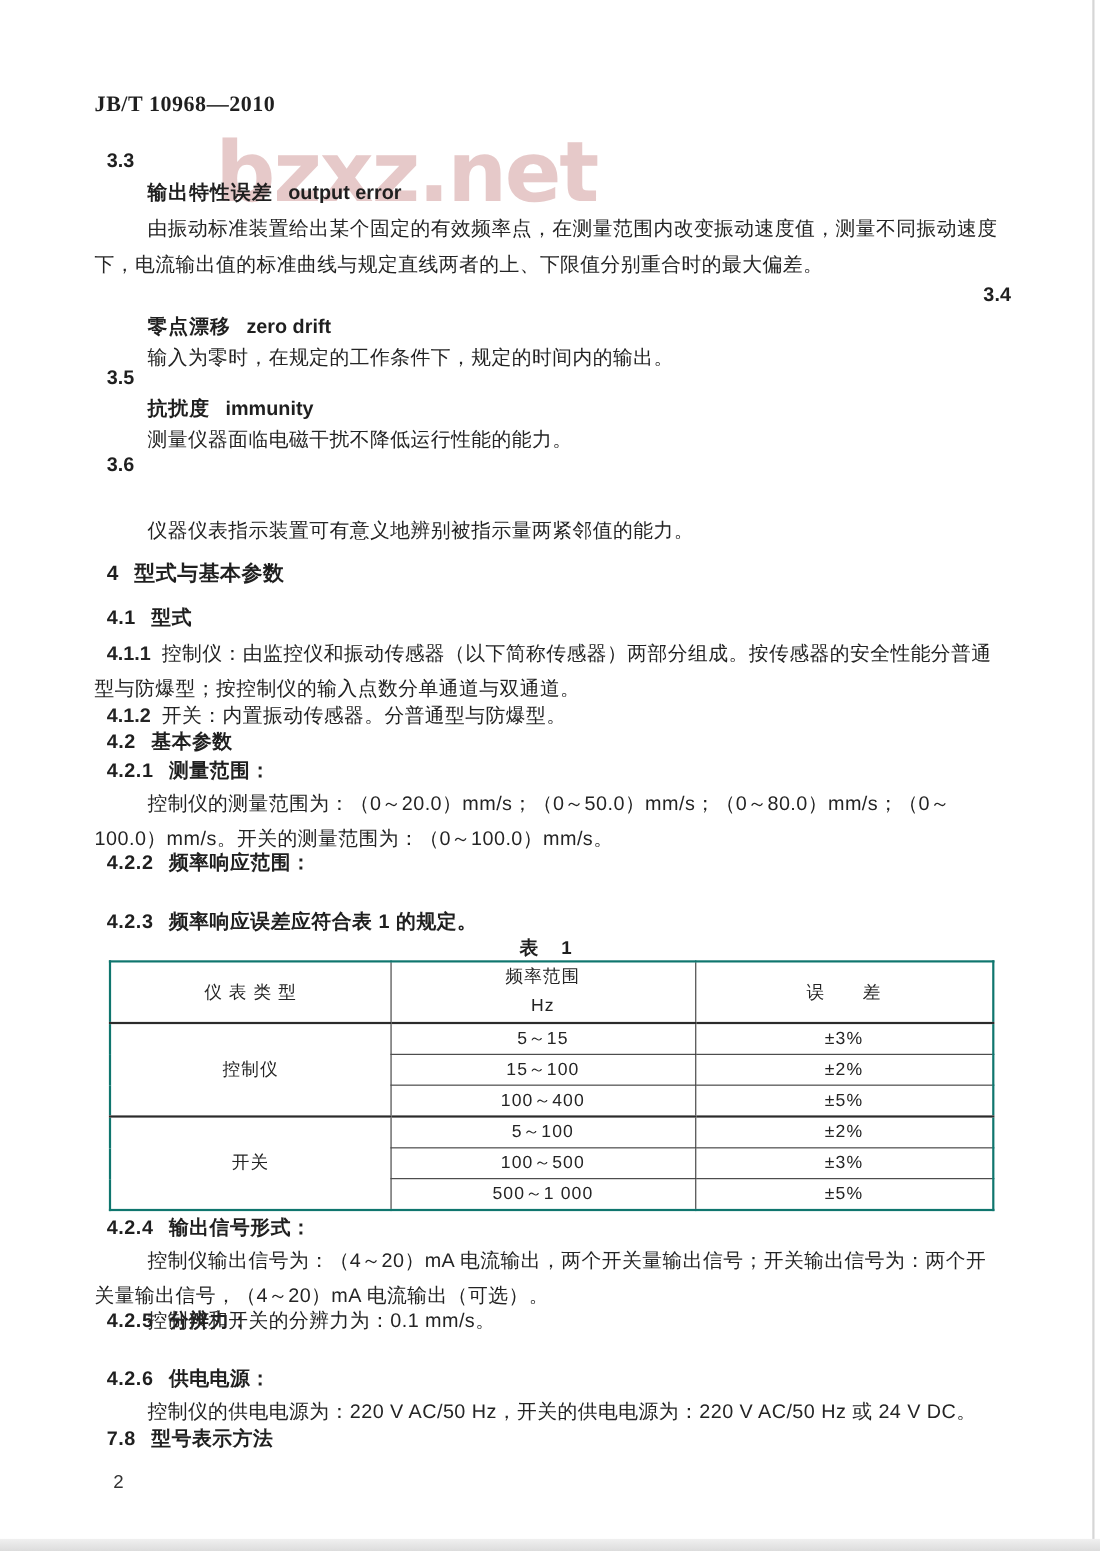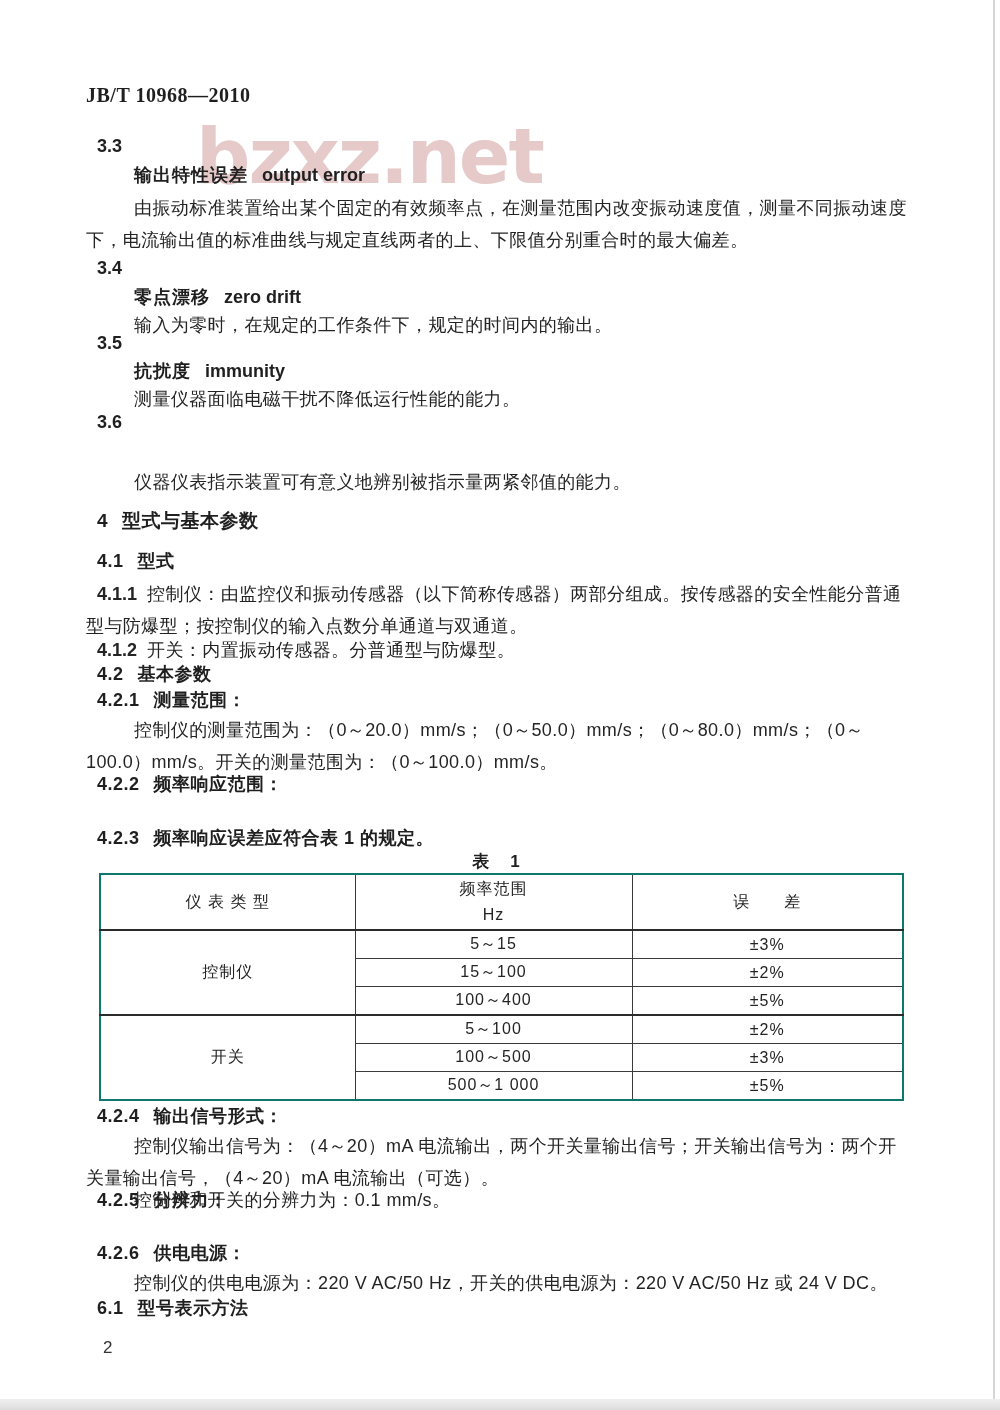--- a/index.html
+++ b/index.html
@@ -78,21 +78,21 @@
   <div class="content">
 
     <div class="abs std-code" style="top:84px;">JB/T 10968—2010</div>
 
     <div class="abs sec-num" style="top:136px;">3.3</div>
     <div class="abs term" style="top:163px;">
       <span class="zh">输出特性误差</span><span class="en">output error</span>
     </div>
     <div class="abs body-text" style="top:192px;">由振动标准装置给出某个固定的有效频率点，在测量范围内改变振动速度值，测量不同振动速度下，电流输出值的标准曲线与规定直线两者的上、下限值分别重合时的最大偏差。</div>
 
-    <div class="abs sec-num" style="top:258px;">3.4</div>
+    <div class="abs sec-num" style="top:258px;text-align:right;">3.4</div>
     <div class="abs term" style="top:285px;">
       <span class="zh">零点漂移</span><span class="en">zero drift</span>
     </div>
     <div class="abs body-text" style="top:309px;">输入为零时，在规定的工作条件下，规定的时间内的输出。</div>
 
     <div class="abs sec-num" style="top:333px;">3.5</div>
     <div class="abs term" style="top:359px;">
       <span class="zh">抗扰度</span><span class="en">immunity</span>
     </div>
     <div class="abs body-text" style="top:383px;">测量仪器面临电磁干扰不降低运行性能的能力。</div>
@@ -190,18 +190,18 @@
       <span class="num">4.2.5</span><span>分辨力：</span>
     </div>
     <div class="abs body-text" style="top:1184px;">控制仪和开关的分辨力为：0.1 mm/s。</div>
 
     <div class="abs h-line" style="top:1241px;">
       <span class="num">4.2.6</span><span>供电电源：</span>
     </div>
     <div class="abs body-text" style="top:1267px;">控制仪的供电电源为：220 V AC/50 Hz，开关的供电电源为：220 V AC/50 Hz 或 24 V DC。</div>
 
     <div class="abs h-line" style="top:1296px;">
-      <span class="num">6.1</span><span>型号表示方法</span>
+      <span class="num">7.8</span><span>型号表示方法</span>
     </div>
 
     <div class="page-num">2</div>
   </div>
 </div>
 
 </body></html>

